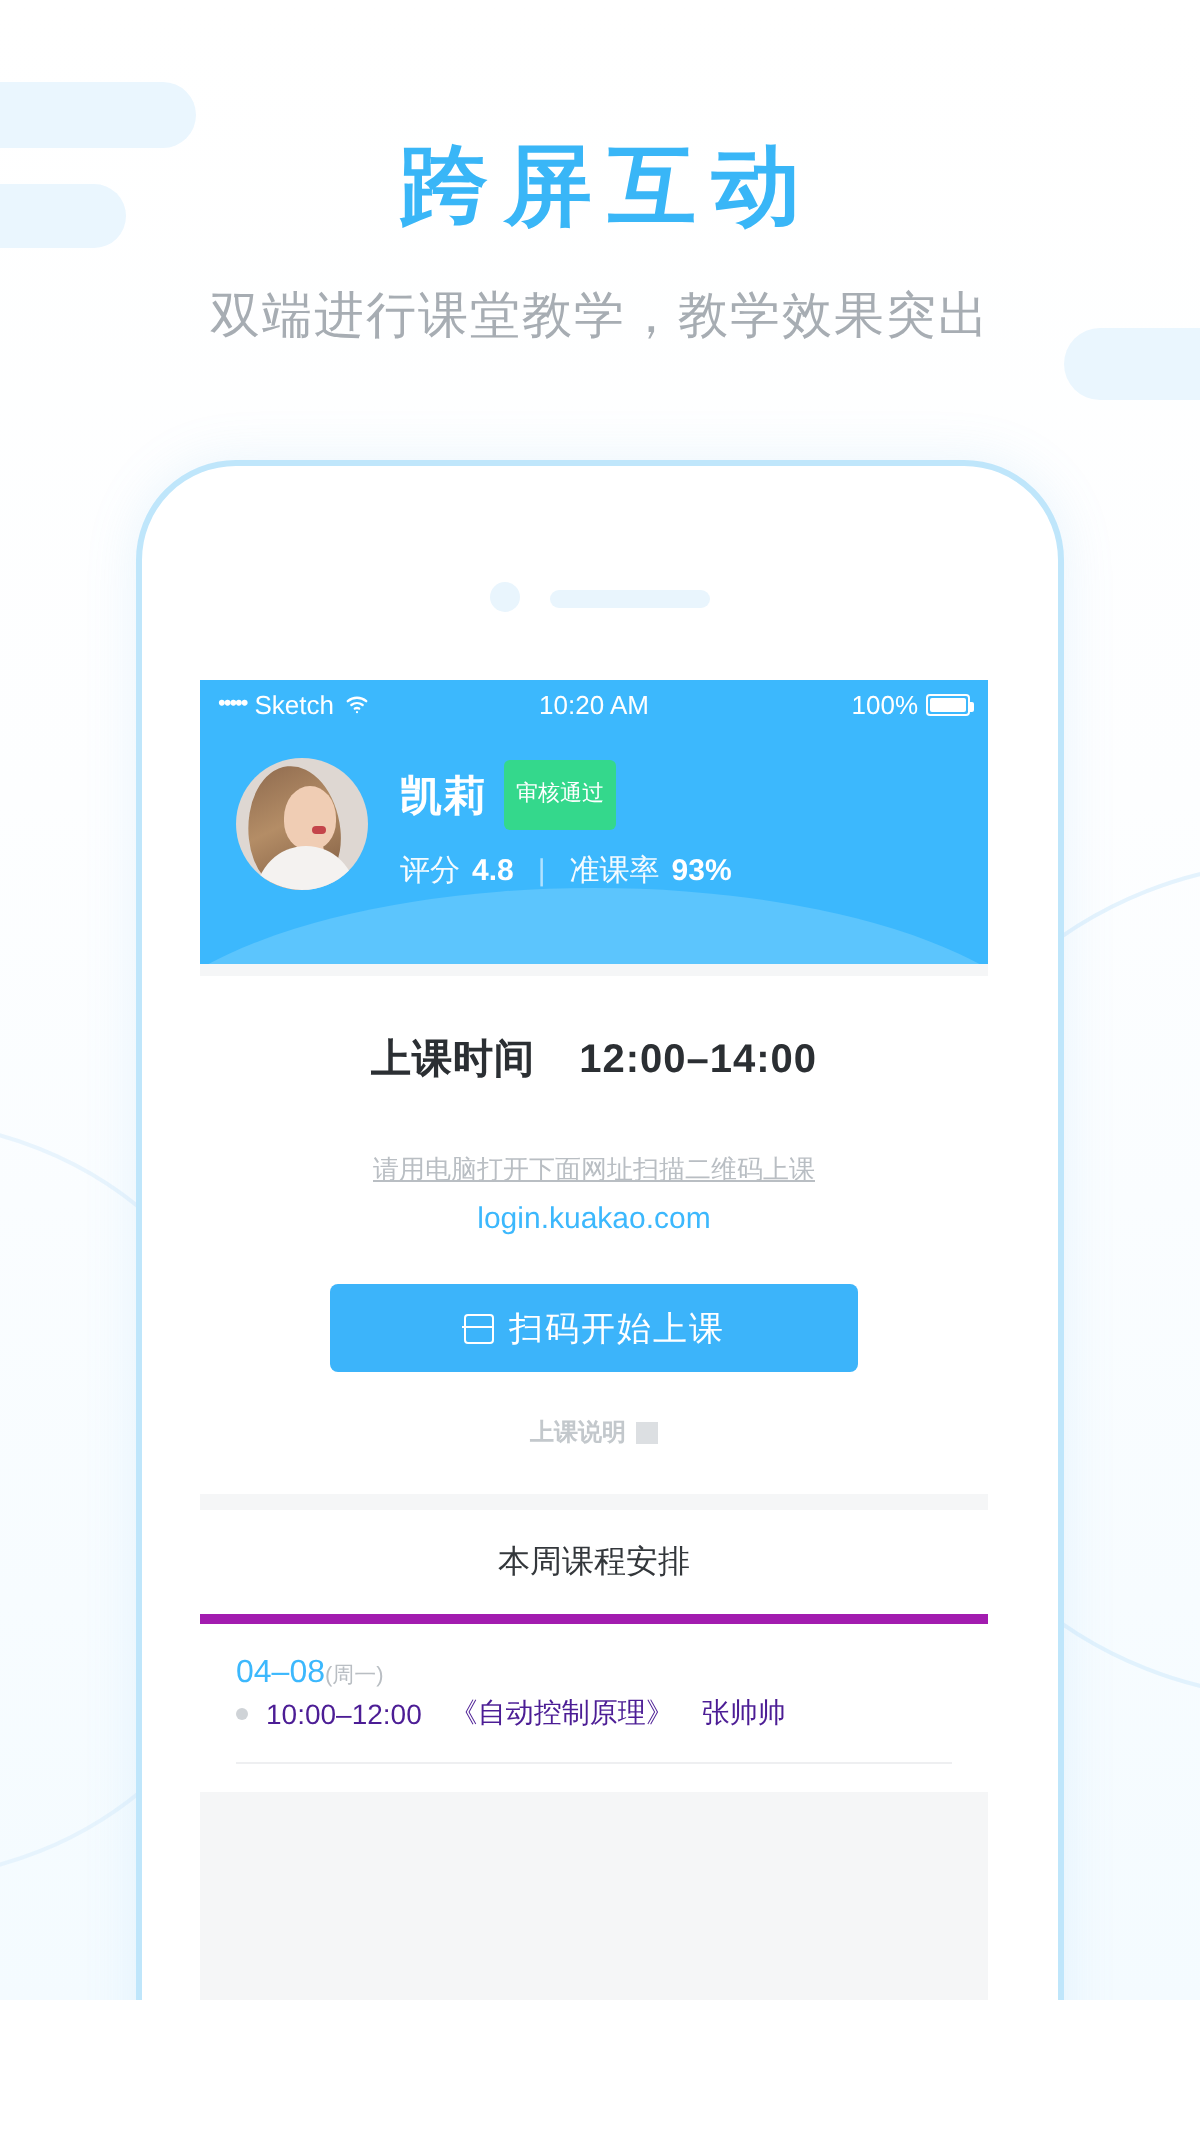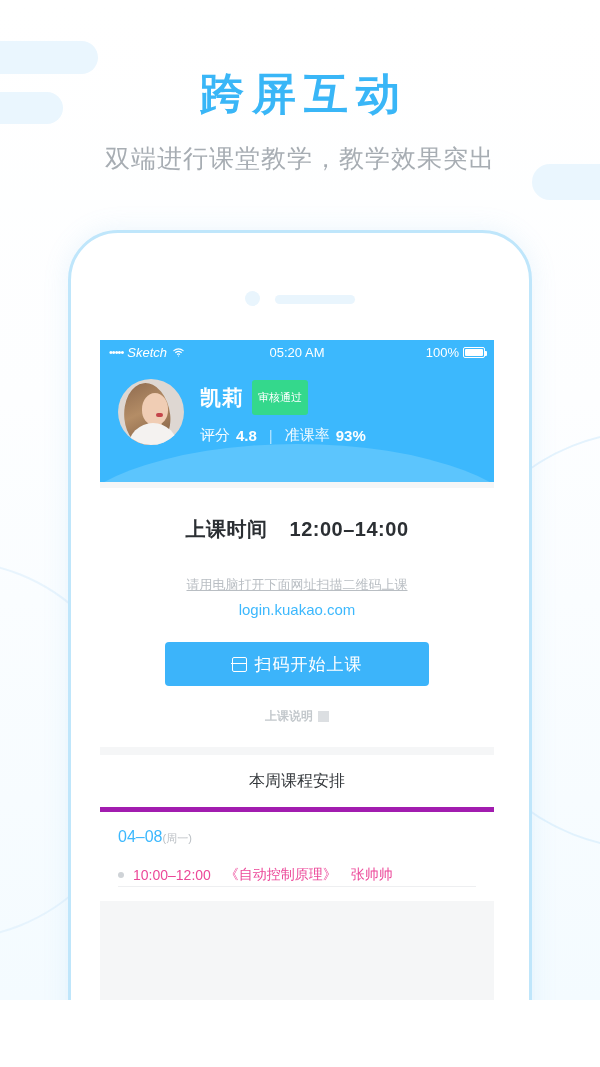--- a/index.html
+++ b/index.html
@@ -90,21 +90,21 @@
     position: relative;
     height: 24px;
     background: #3cb8fd;
     color: #ffffff;
     font-size: 13px;
     display: flex; align-items: center;
     padding: 0 9px;
   }
   .sb-left { display: flex; align-items: center; gap: 4px; }
   .sb-dots { letter-spacing: -1px; font-size: 11px; }
-  .sb-carrier { font-size: 13px; font-style: italic; }
+  .sb-carrier { font-size: 13px; }
   .sb-wifi { font-size: 13px; margin-left: 1px; }
   .sb-center {
     position: absolute; left: 0; right: 0; text-align: center;
     font-size: 13px; pointer-events: none;
   }
   .sb-right { margin-left: auto; display: flex; align-items: center; gap: 4px; }
   .sb-batt {
     width: 22px; height: 11px;
     border: 1px solid #fff; border-radius: 2px;
     position: relative; padding: 1px;
@@ -219,22 +219,22 @@
   .sched { background: #ffffff; margin-top: 8px; }
   .sched-title {
     text-align: center; font-size: 16px; color: #33373b;
     padding: 16px 0 15px;
     border-bottom: 5px solid #a21caf;
   }
   .sched-body { padding: 16px 18px 0; text-align: left; }
   .sched-date { font-size: 16px; color: #3cb8fd; }
   .sched-date .wk { font-size: 11px; color: #b9bec3; }
   .sched-item {
-    margin-top: 20px; padding-bottom: 2px;
-    font-size: 14px; color: #ec4899;
+    margin-top: 2px; padding-bottom: 15px;
+    font-size: 14px; color: #4c1d95;
     display: flex; align-items: center;
     border-bottom: 1px solid #eeeff1;
   }
   .sched-dot {
     width: 6px; height: 6px; border-radius: 50%;
     background: #cfd3d7; margin-right: 9px; flex: 0 0 auto;
   }
   .sched-item .course { margin-left: 14px; }
   .sched-item .student { margin-left: 14px; }
 
@@ -281,21 +281,21 @@
           <span class="sb-carrier">Sketch</span>
           <span class="sb-wifi">
             <svg class="ico" style="width:13px;height:13px" viewBox="0 0 24 24" fill="none" stroke="#fff" stroke-width="2.2" stroke-linecap="round">
               <path d="M3.5 8.5a13 13 0 0 1 17 0"></path>
                 <path d="M6.8 12a8.5 8.5 0 0 1 10.4 0"></path>
                 <path d="M10 15.3a4 4 0 0 1 4 0"></path>
                 <circle cx="12" cy="18.6" r="1" fill="#fff" stroke="none"></circle>
             </svg>
           </span>
         </div>
-        <div class="sb-center">05:20 AM</div>
+        <div class="sb-center">10:20 AM</div>
         <div class="sb-right">
           <span>100%</span>
           <span class="sb-batt">
               <i></i>
             </span>
         </div>
       </div>
 
       <div class="profile">
         <div class="profile-wave"></div>

